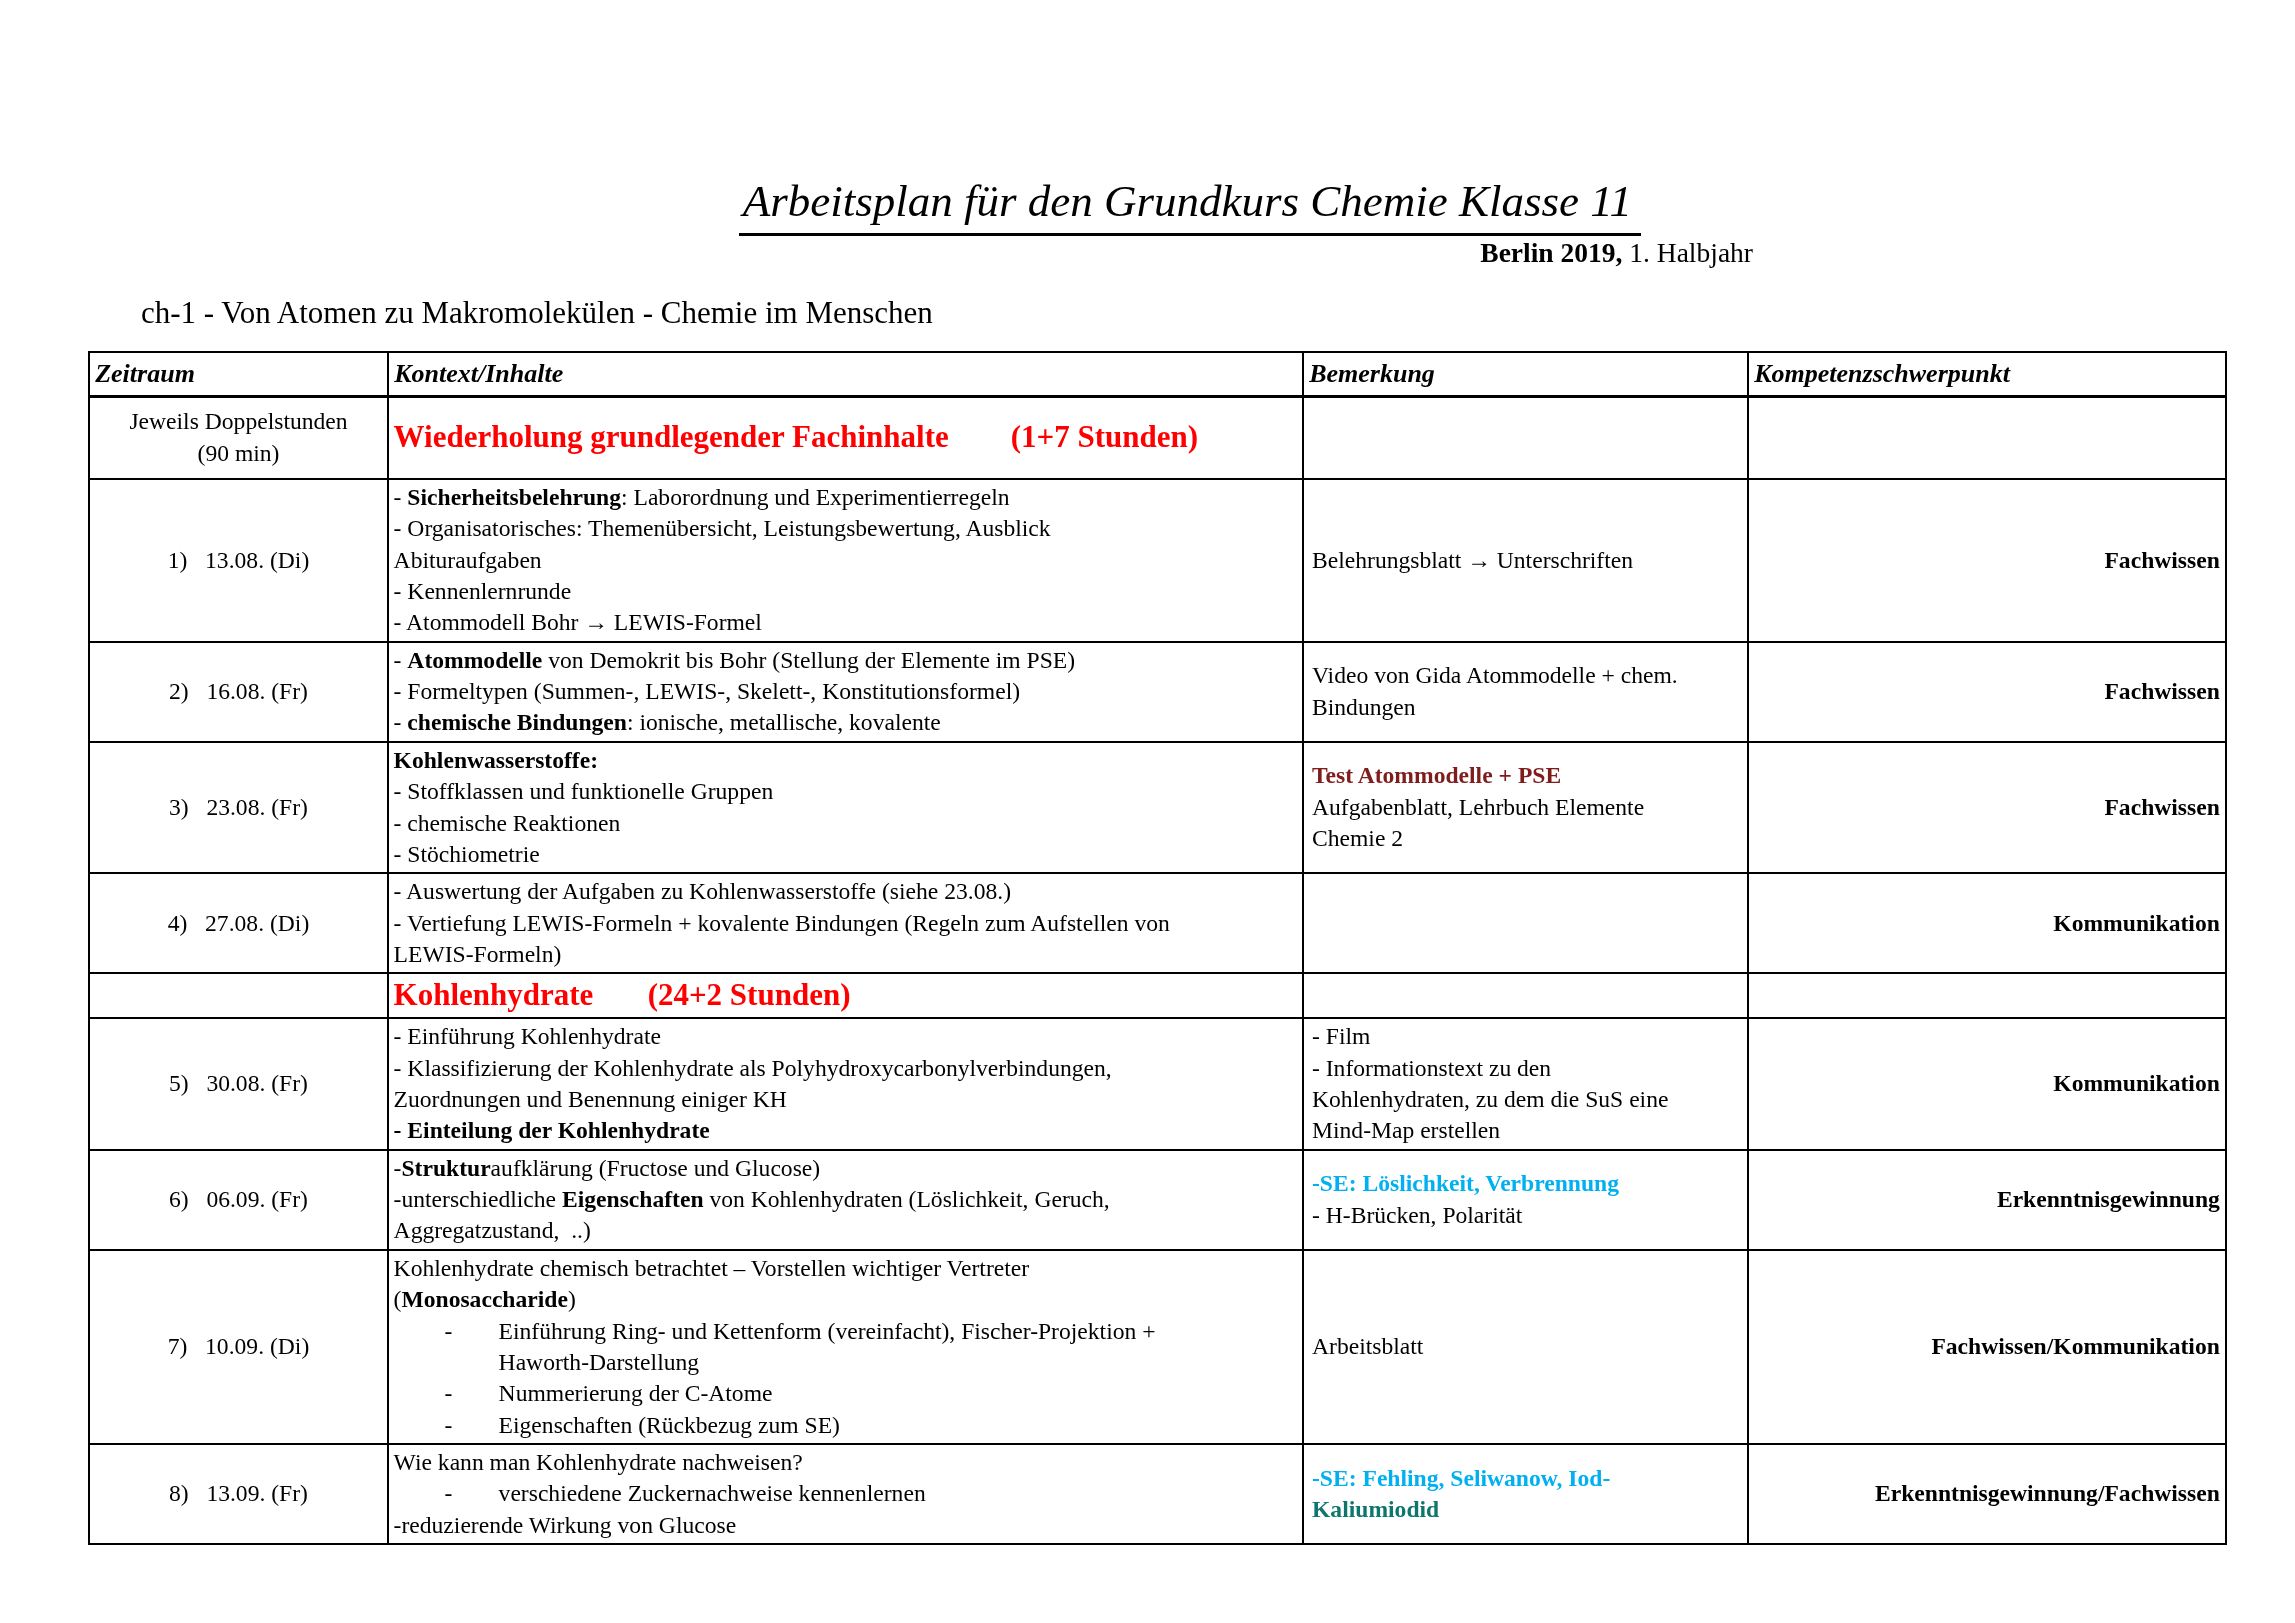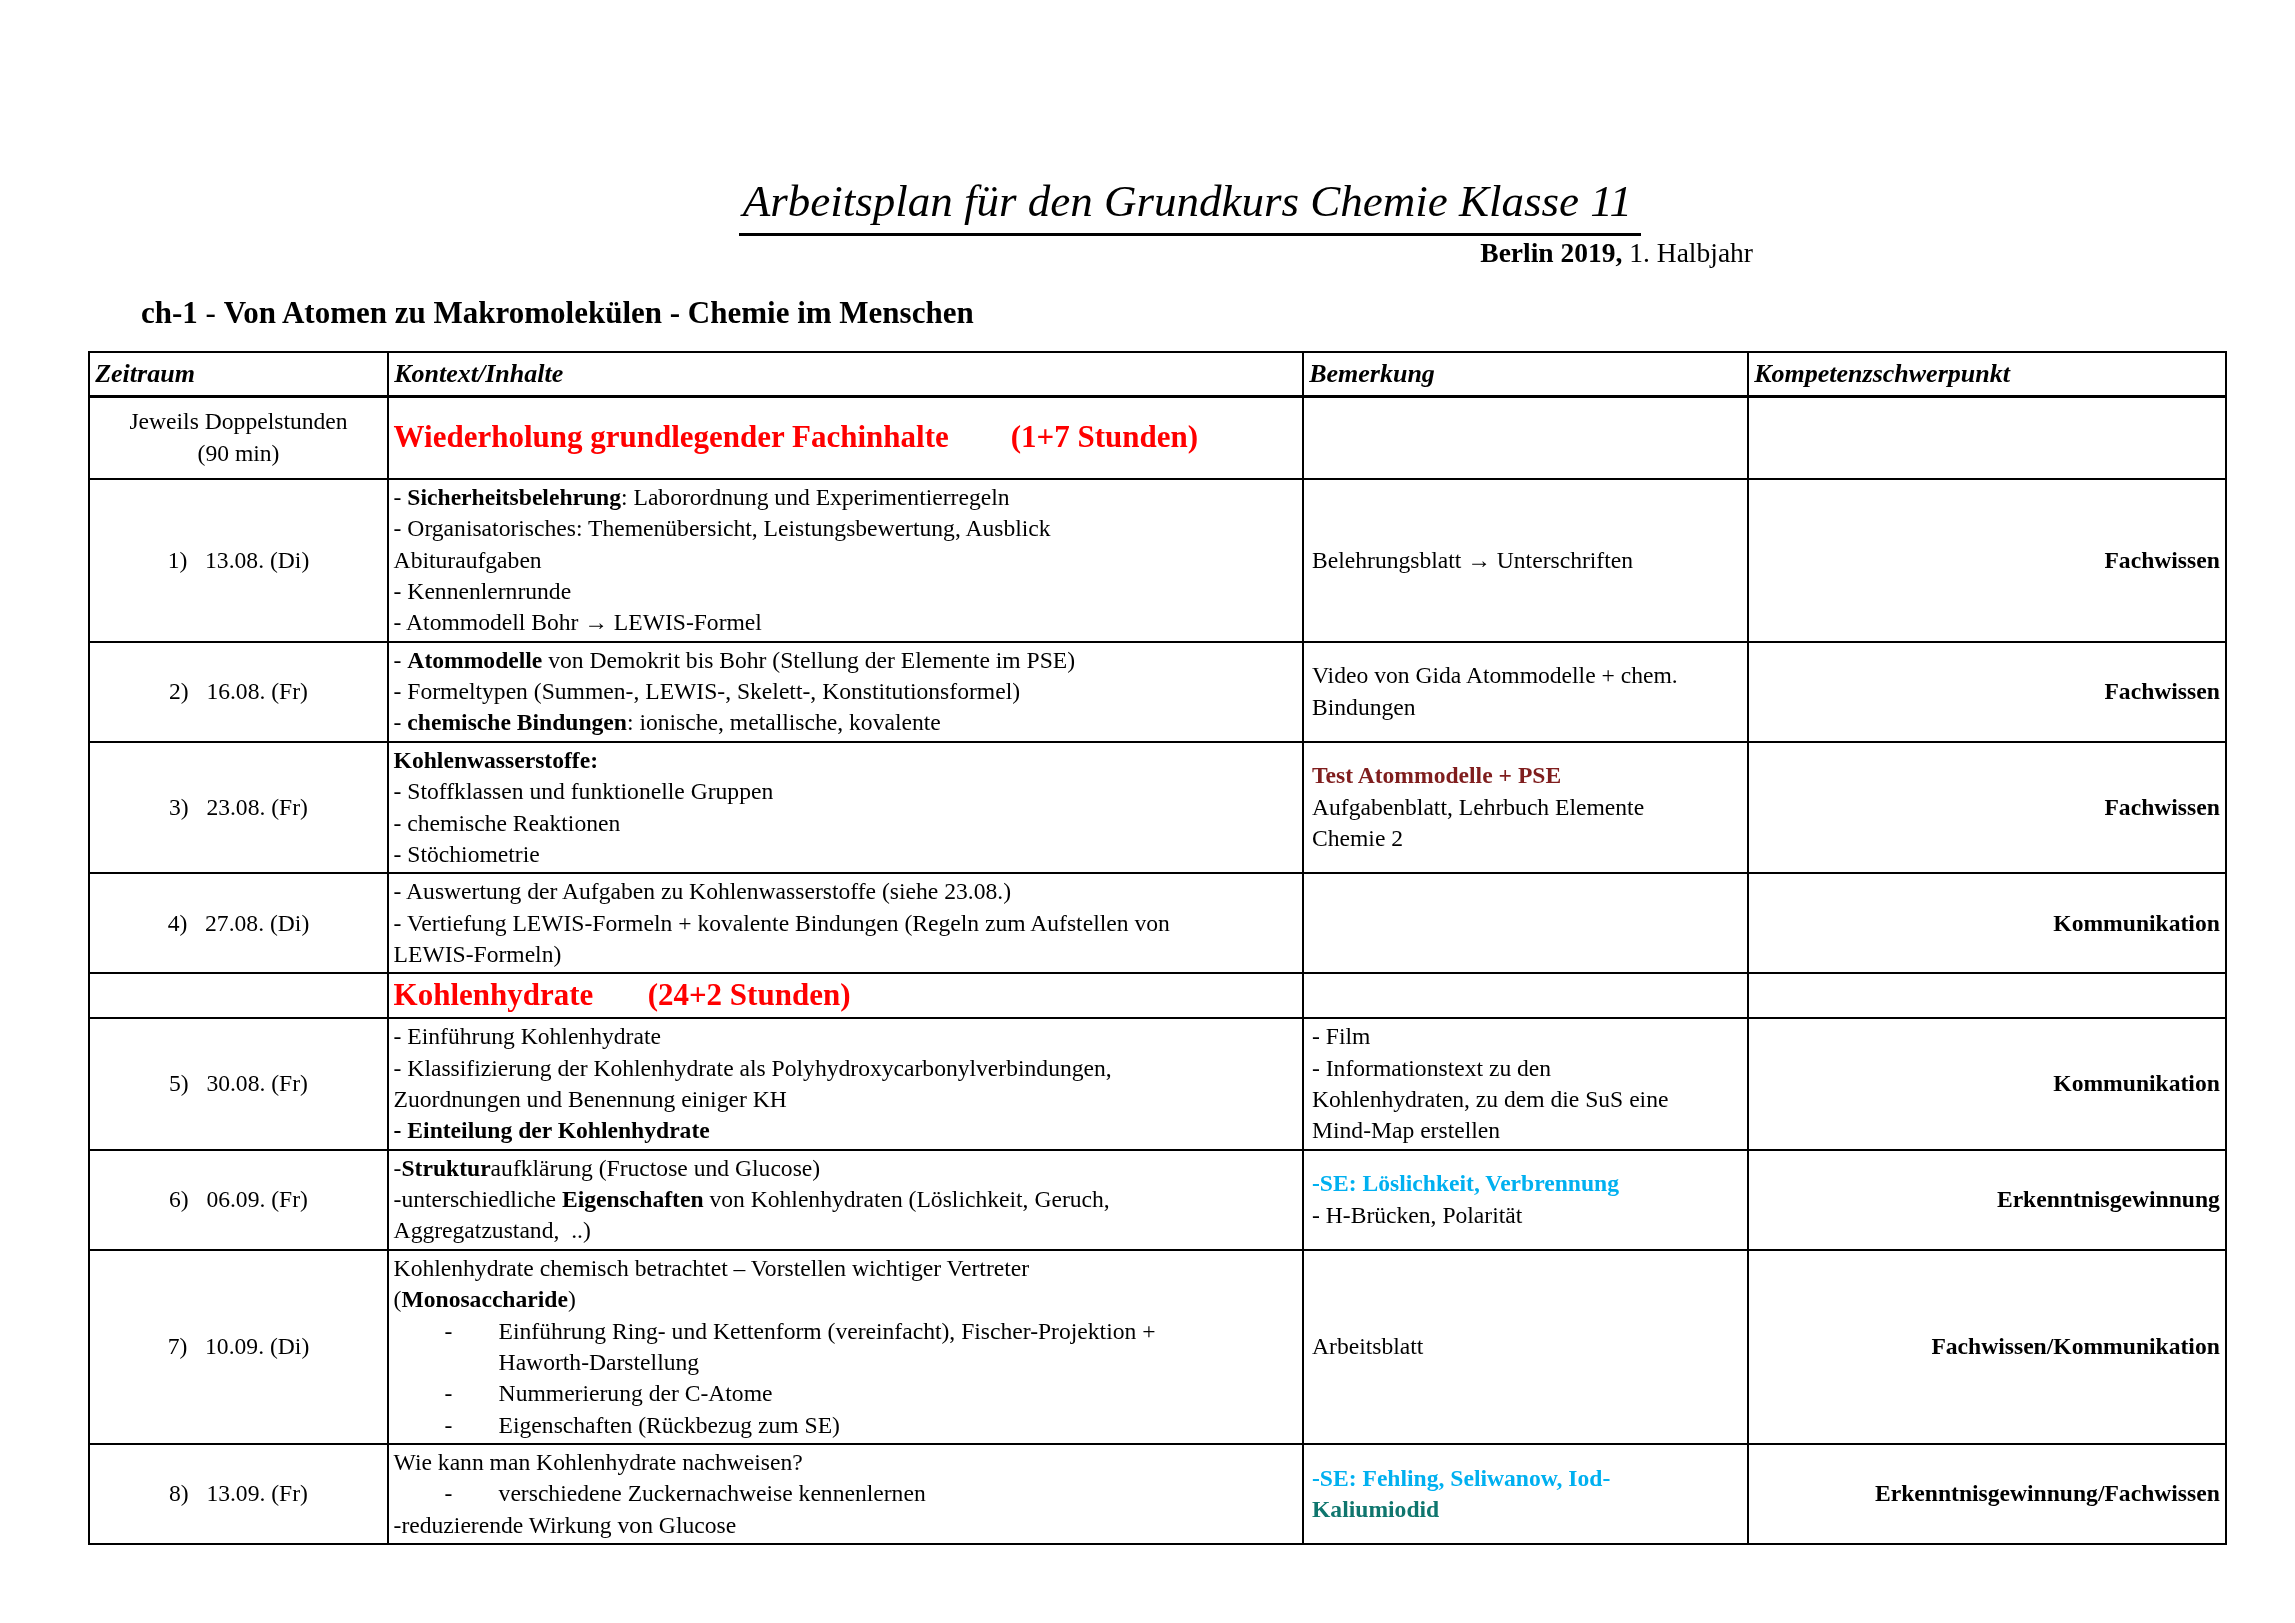--- a/index.html
+++ b/index.html
@@ -6,21 +6,21 @@
   body{width:2295px;height:1623px;font-family:"Liberation Serif","DejaVu Serif",serif;color:#000;}
   .page{position:relative;width:2295px;height:1623px;background:#fff;overflow:hidden;}
 
   .title-wrap{padding-top:177px;padding-left:85px;text-align:center;}
   .title-text{font-style:italic;font-size:45px;line-height:1.1;border-bottom:3.3px solid #000;padding:0 9.2px 6.5px 3.9px;text-align:center;}
 
   .subtitle{width:1753px;text-align:right;font-size:27.5px;margin-top:10.5px;}
   .subtitle .b{font-weight:bold;}
 
   .heading{margin:26px 0 0 141px;font-size:31px;}
-  .heading .b{font-weight:bold;}
+  .heading .b{font-weight:normal;}
 
   table.plan{margin:19.6px 0 0 88px;width:2137px;table-layout:fixed;border-collapse:collapse;border:2.6px solid #000;}
   col.c-zeit{width:299px;} col.c-kont{width:915px;} col.c-bem{width:445px;} col.c-komp{width:478px;}
 
   th{border:2px solid #000;border-bottom:3.9px solid #000;font-size:26px;font-weight:bold;font-style:italic;
      text-align:left;vertical-align:middle;padding:2.6px 5.2px;height:37px;white-space:pre-wrap;}
   td{border-left:2px solid #000;border-right:2px solid #000;border-top:2.6px solid #000;border-bottom:2.6px solid #000;
      padding:2px 5.2px;vertical-align:middle;font-size:23.6px;line-height:1.33;white-space:pre-wrap;overflow:hidden;}
   tr.intro td,tr.section td{border-bottom-width:1.3px;}
   tr.intro td{height:76px;}

